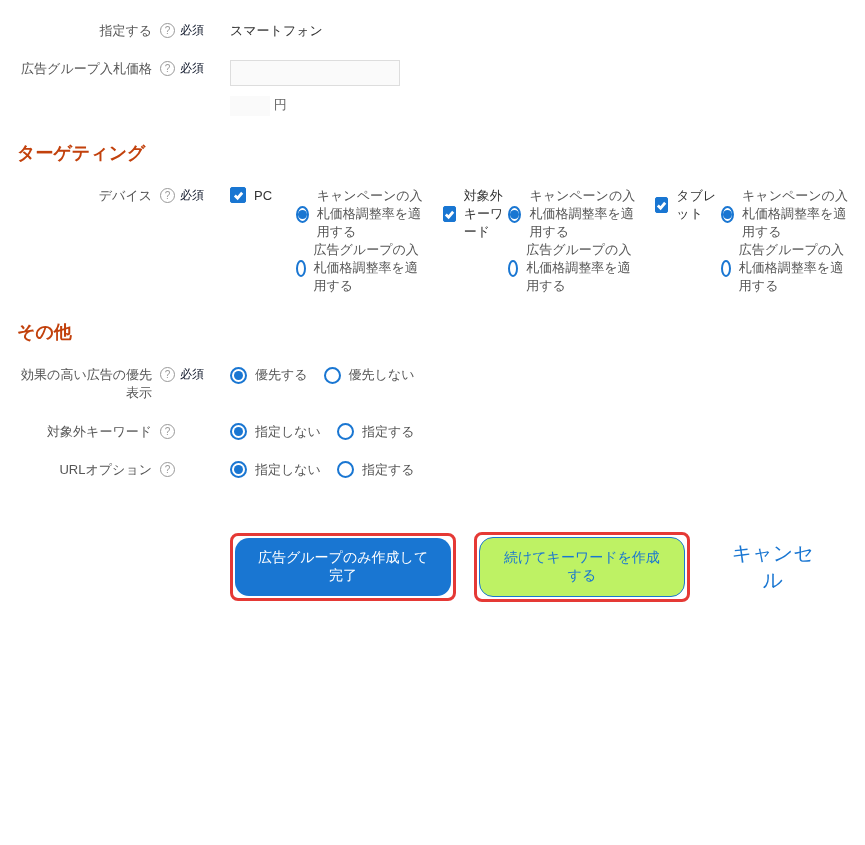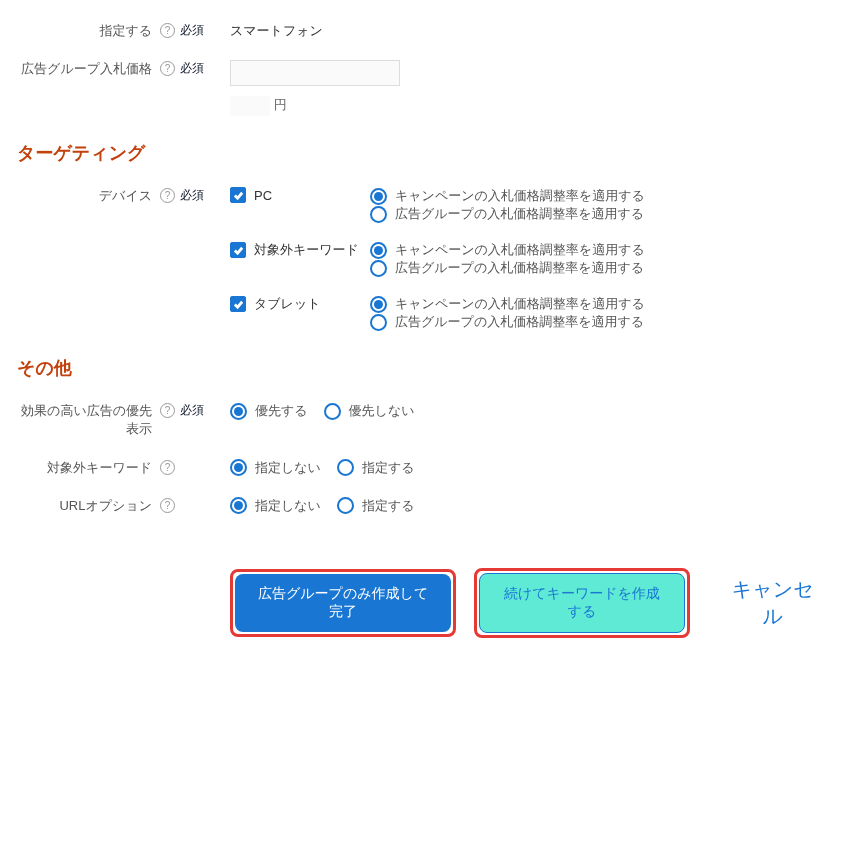--- a/index.html
+++ b/index.html
@@ -116,21 +116,21 @@
     }
     .radio.checked::after {
       content: "";
       width: 9px;
       height: 9px;
       background: #1976d2;
       border-radius: 50%;
     }
     .device-block {
       display: flex;
-      flex-direction: column;
+      flex-direction: row;
       gap: 18px;
     }
     .device-row {
       display: flex;
       align-items: flex-start;
     }
     .device-name {
       display: flex;
       align-items: center;
       width: 140px;
@@ -152,30 +152,30 @@
       display: flex;
       align-items: center;
       gap: 18px;
       margin-top: 50px;
       padding-left: 215px;
     }
     .btn {
       padding: 11px 18px;
       font-size: 14px;
       cursor: pointer;
-      border-radius: 8px;
+      border-radius: 14px;
       text-align: center;
     }
     .btn-primary {
       background: #1976d2;
       color: #fff;
       border: none;
     }
     .btn-secondary {
-      background: #5eead4;
+      background: #bef264;
       color: #1976d2;
       border: 1px solid #1976d2;
     }
     .btn-link {
       color: #1976d2;
       background: none;
       border: none;
       margin-left: auto;
       padding-right: 30px;
       font-size: 20px;

